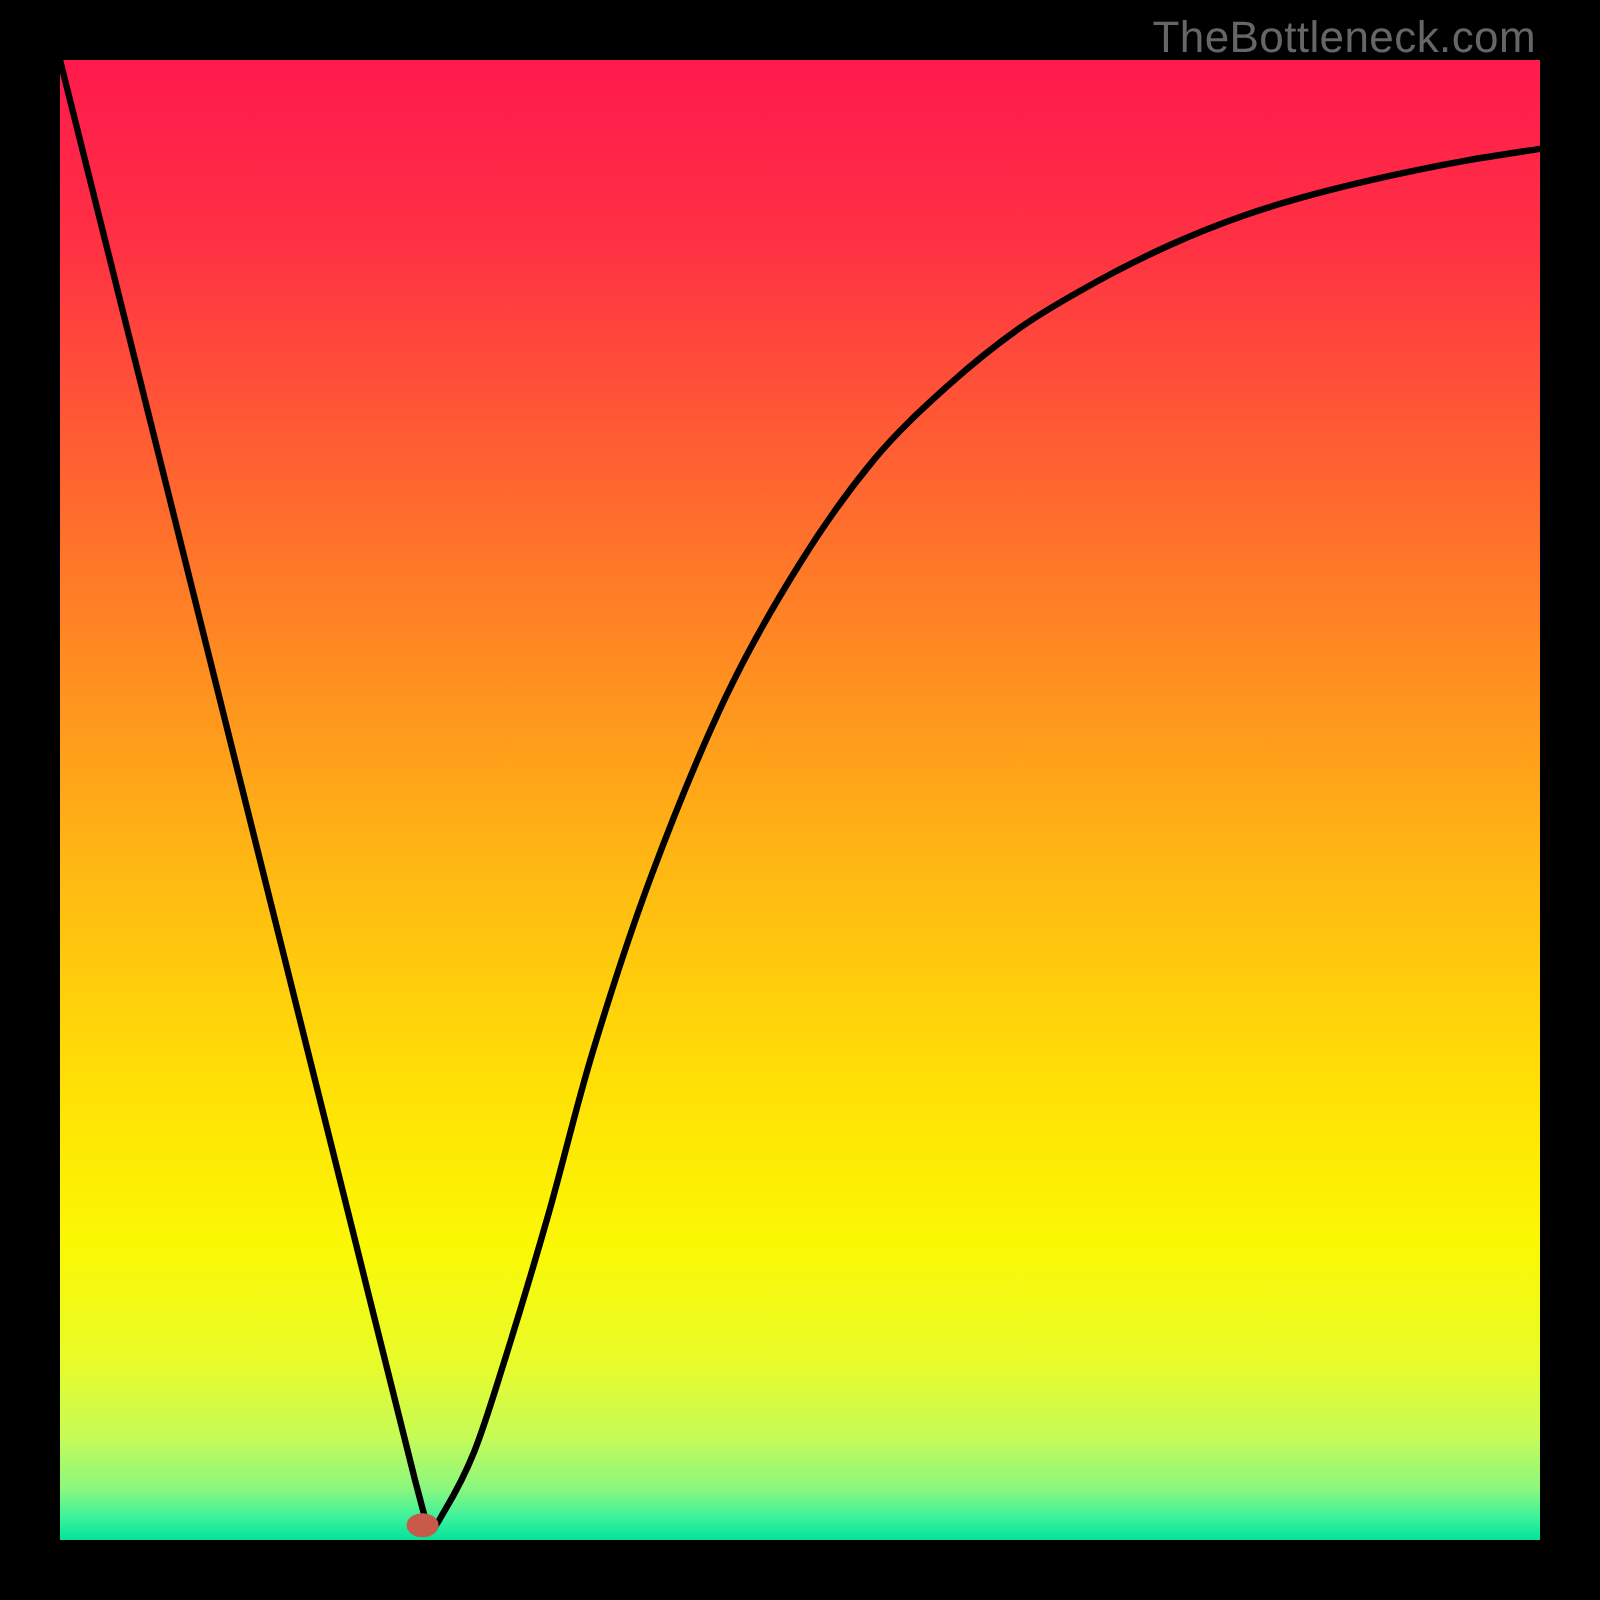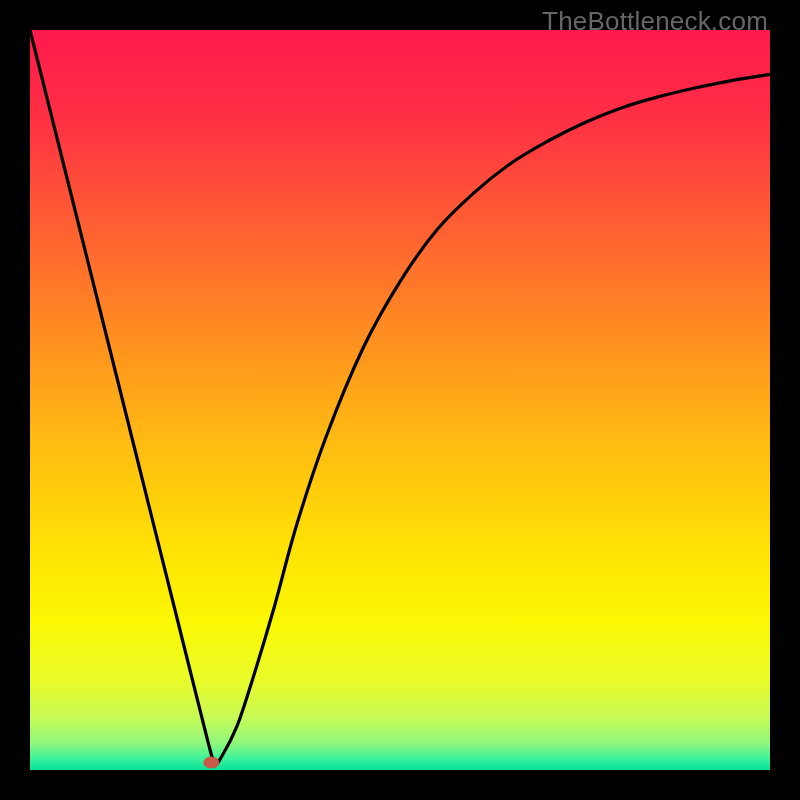--- a/index.html
+++ b/index.html
@@ -21,21 +21,21 @@
   }
   .gradient {
     position: absolute;
     left: 0; top: 0; right: 0; bottom: 0;
   }
   .watermark {
     position: absolute;
     top: 6px;
     right: 32px;
     color: #666666;
-    font-size: 26px;
+    font-size: 22px;
     font-weight: 400;
     letter-spacing: 0.2px;
   }
   svg.curve {
     position: absolute;
     left: 30px;
     top: 30px;
     width: 740px;
     height: 740px;
     overflow: visible;

